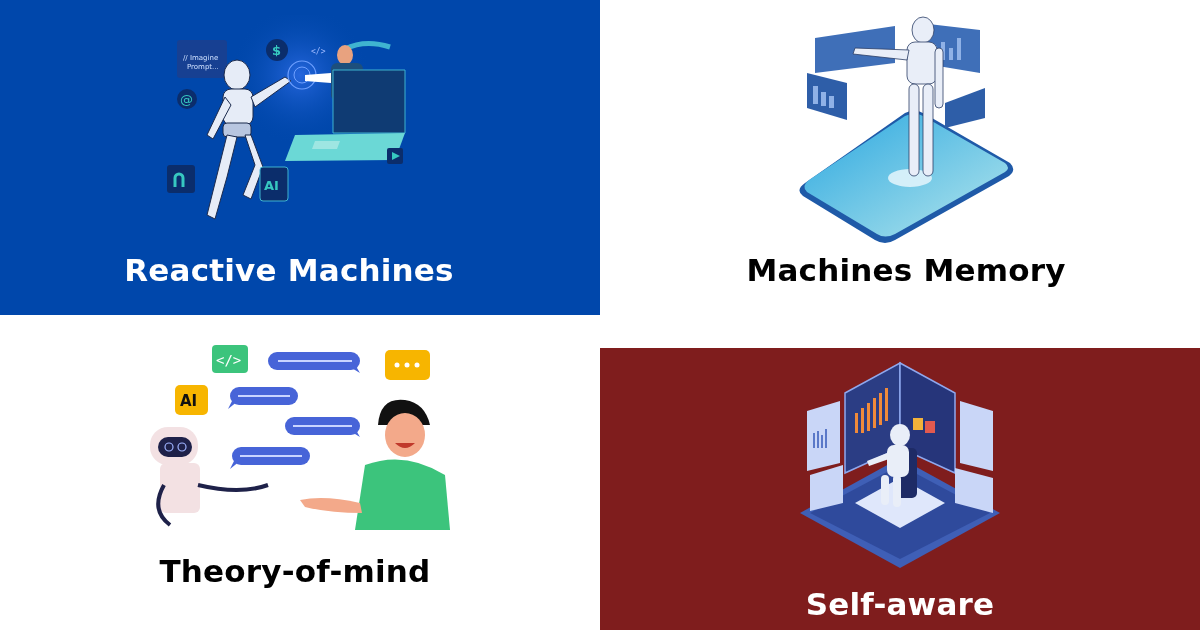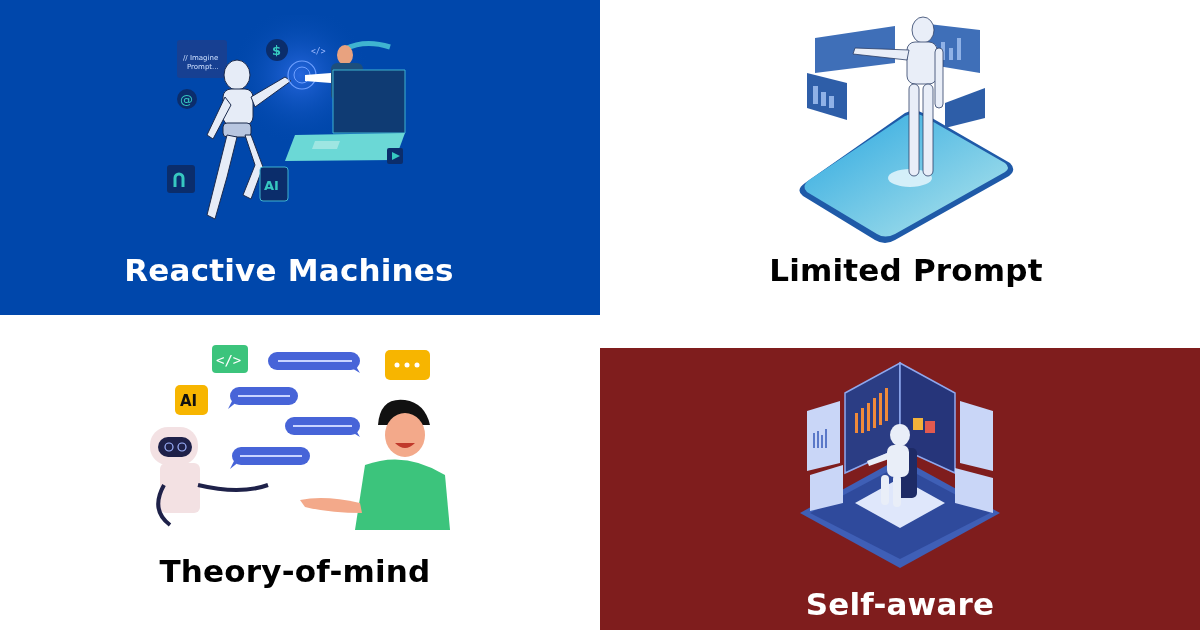--- a/index.html
+++ b/index.html
@@ -117,21 +117,21 @@
     <ellipse cx="125" cy="170" rx="22" ry="9" fill="#dff3fb" opacity="0.9"></ellipse>
     <g fill="#e9eef8" stroke="#2b3d66" stroke-width="0.8">
       <ellipse cx="138" cy="22" rx="11" ry="13"></ellipse>
       <rect x="122" y="34" width="30" height="42" rx="8"></rect>
       <path d="M124 42 L70 40 L68 46 L122 52 Z"></path>
       <rect x="150" y="40" width="8" height="60" rx="4"></rect>
       <rect x="124" y="76" width="10" height="92" rx="5"></rect>
       <rect x="138" y="76" width="10" height="92" rx="5"></rect>
     </g>
   </svg>
-  <div class="label">Limited Prompt</div>
+  <div class="label">Machines Memory</div>
 </div>
 
 <div class="quad q-bl">
   <svg class="illus" style="left:140px;top:20px" width="320" height="200" viewBox="0 0 320 200">
 
     <rect x="72" y="10" width="36" height="28" rx="4" fill="#3cc47c"></rect>
     <text x="76" y="30" fill="#ffffff" font-size="14" font-family="DejaVu Sans Mono, monospace">&lt;/&gt;</text>
 
     <rect x="35" y="50" width="33" height="30" rx="5" fill="#f7b500"></rect>
     <text x="40" y="71" fill="#111111" font-size="15" font-weight="bold" font-family="DejaVu Sans, sans-serif">AI</text>

